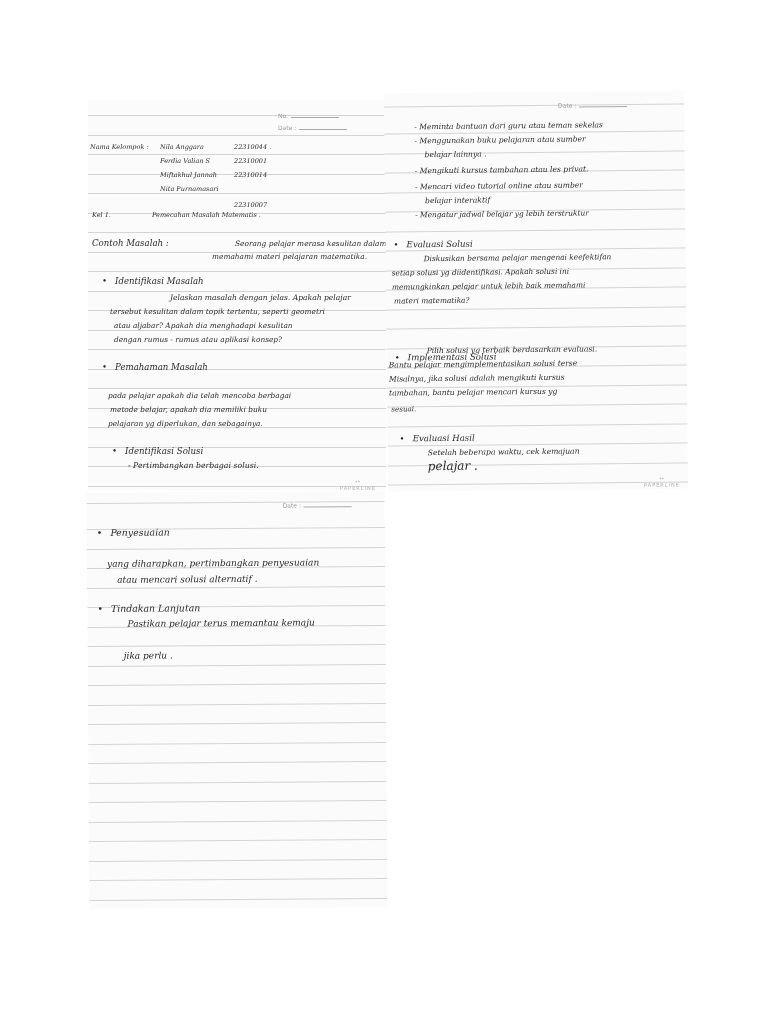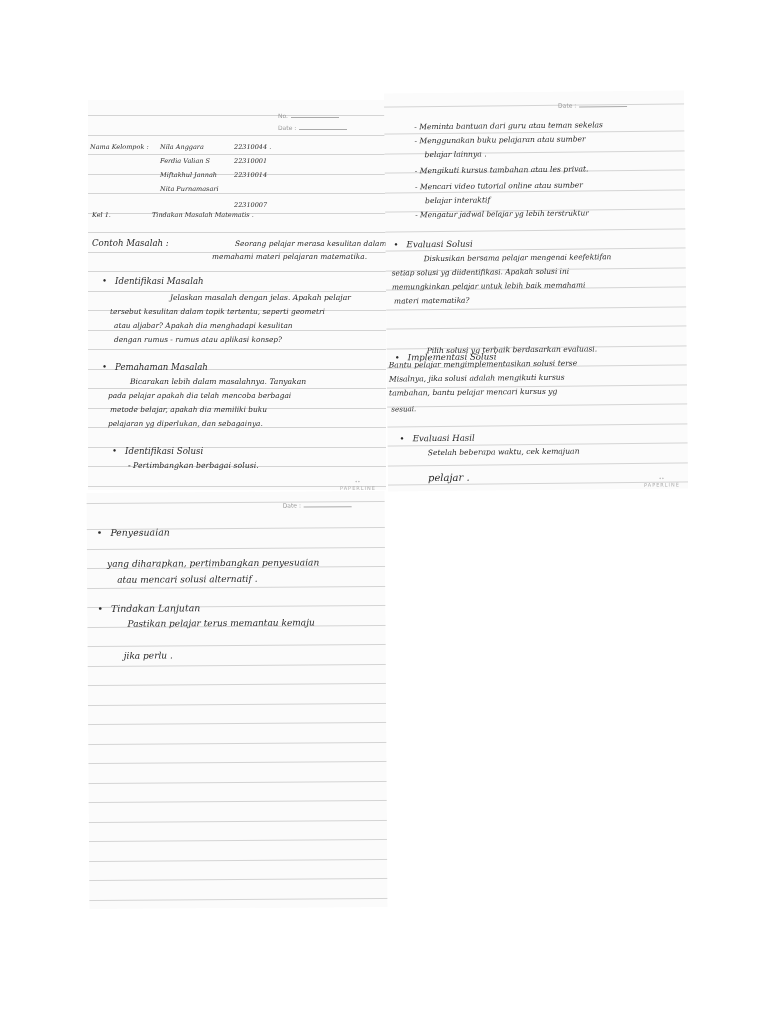--- a/index.html
+++ b/index.html
@@ -32,34 +32,33 @@
   <div class="hw small" style="left:72px; top:38px;">Nila Anggara</div>
   <div class="hw small" style="left:146px; top:38px;">22310044 .</div>
   <div class="hw small" style="left:72px; top:52px;">Ferdia Valian S</div>
   <div class="hw small" style="left:146px; top:52px;">22310001</div>
   <div class="hw small" style="left:72px; top:66px;">Miftakhul Jannah</div>
   <div class="hw small" style="left:146px; top:66px;">22310014</div>
   <div class="hw small" style="left:72px; top:80px;">Nita Purnamasari</div>
   <div class="hw small" style="left:146px; top:80px;margin-top:16px;">22310007</div>
 
   <div class="hw small" style="left:4px; top:106px;">Kel 1.</div>
-  <div class="hw small" style="left:64px; top:106px;">Tindakan Masalah Matematis .</div>
+  <div class="hw small" style="left:64px; top:106px;">Pemecahan Masalah Matematis .</div>
 
   <div class="hw" style="left:4px; top:134px;">Contoh Masalah :</div>
   <div class="hw" style="left:114px; top:134px; font-size:7.4px;margin-left:33px;">Seorang pelajar merasa kesulitan dalam</div>
   <div class="hw" style="left:124px; top:147px; font-size:7.4px;">memahami materi pelajaran matematika.</div>
 
   <div class="hw" style="left:14px; top:172px;"><span class="bullet">•</span><span>Identifikasi Masalah</span></div>
   <div class="hw" style="left:42px; top:188px; font-size:7.6px;margin-left:40px;">Jelaskan masalah dengan jelas. Apakah pelajar</div>
   <div class="hw" style="left:22px; top:202px; font-size:7.4px;">tersebut kesulitan dalam topik tertentu, seperti geometri</div>
   <div class="hw" style="left:26px; top:216px; font-size:7.4px;">atau aljabar? Apakah dia menghadapi kesulitan</div>
   <div class="hw" style="left:26px; top:230px; font-size:7.4px;">dengan rumus - rumus atau aplikasi konsep?</div>
 
   <div class="hw" style="left:14px; top:258px;"><span class="bullet">•</span><span>Pemahaman Masalah</span></div>
-  <div class="hw" style="left:42px; top:272px; font-size:7.6px;">Bicarakan lebih dalam masalahnya. Tanyakan</div>
   <div class="hw" style="left:20px; top:286px; font-size:7.4px;">pada pelajar apakah dia telah mencoba berbagai</div>
   <div class="hw" style="left:22px; top:300px; font-size:7.4px;">metode belajar, apakah dia memiliki buku</div>
   <div class="hw" style="left:20px; top:314px; font-size:7.4px;">pelajaran yg diperlukan, dan sebagainya.</div>
 
   <div class="hw" style="left:24px; top:342px;"><span class="bullet">•</span><span>Identifikasi Solusi</span></div>
   <div class="hw" style="left:40px; top:356px; font-size:7.8px;">- Pertimbangkan berbagai solusi.</div>
 
   <div class="logo" style="left:252px; top:378px;">⬩⬩<br><span>PAPERLINE</span></div>
 </div>
 
@@ -82,21 +81,21 @@
 
   <div class="hw" style="left:8px; top:236px;margin-top:19px;"><span class="bullet">•</span><span>Implementasi Solusi</span></div>
   <div class="hw" style="left:40px; top:248px; font-size:7.6px;">Pilih solusi yg terbaik berdasarkan evaluasi.</div>
   <div class="hw" style="left:2px; top:262px; font-size:7.6px;">Bantu pelajar mengimplementasikan solusi terse</div>
   <div class="hw" style="left:2px; top:276px; font-size:7.6px;">Misalnya, jika solusi adalah mengikuti kursus</div>
   <div class="hw" style="left:2px; top:290px; font-size:7.6px;">tambahan, bantu pelajar mencari kursus yg</div>
   <div class="hw" style="left:4px; top:306px; font-size:7.2px;">sesuai.</div>
 
   <div class="hw" style="left:12px; top:336px;"><span class="bullet">•</span><span>Evaluasi Hasil</span></div>
   <div class="hw" style="left:40px; top:350px; font-size:7.6px;">Setelah beberapa waktu, cek kemajuan</div>
-  <div class="hw" style="left:40px; top:364px; font-size:10px;margin-top:11px;">pelajar .</div>
+  <div class="hw" style="left:40px; top:364px; font-size:12px;">pelajar .</div>
 
   <div class="logo" style="left:256px; top:384px;">⬩⬩<br><span>PAPERLINE</span></div>
 </div>
 
 <div class="page p3">
   <div class="hdr" style="left:196px; top:10px;"><span>Date :</span><span class="line"></span></div>
 
   <div class="hw" style="left:10px; top:30px; font-size:9.4px;"><span class="bullet">•</span><span>Penyesuaian</span></div>
   <div class="hw" style="left:20px; top:62px; font-size:9px;">yang diharapkan, pertimbangkan penyesuaian</div>
   <div class="hw" style="left:30px; top:78px; font-size:9px;">atau mencari solusi alternatif .</div>

